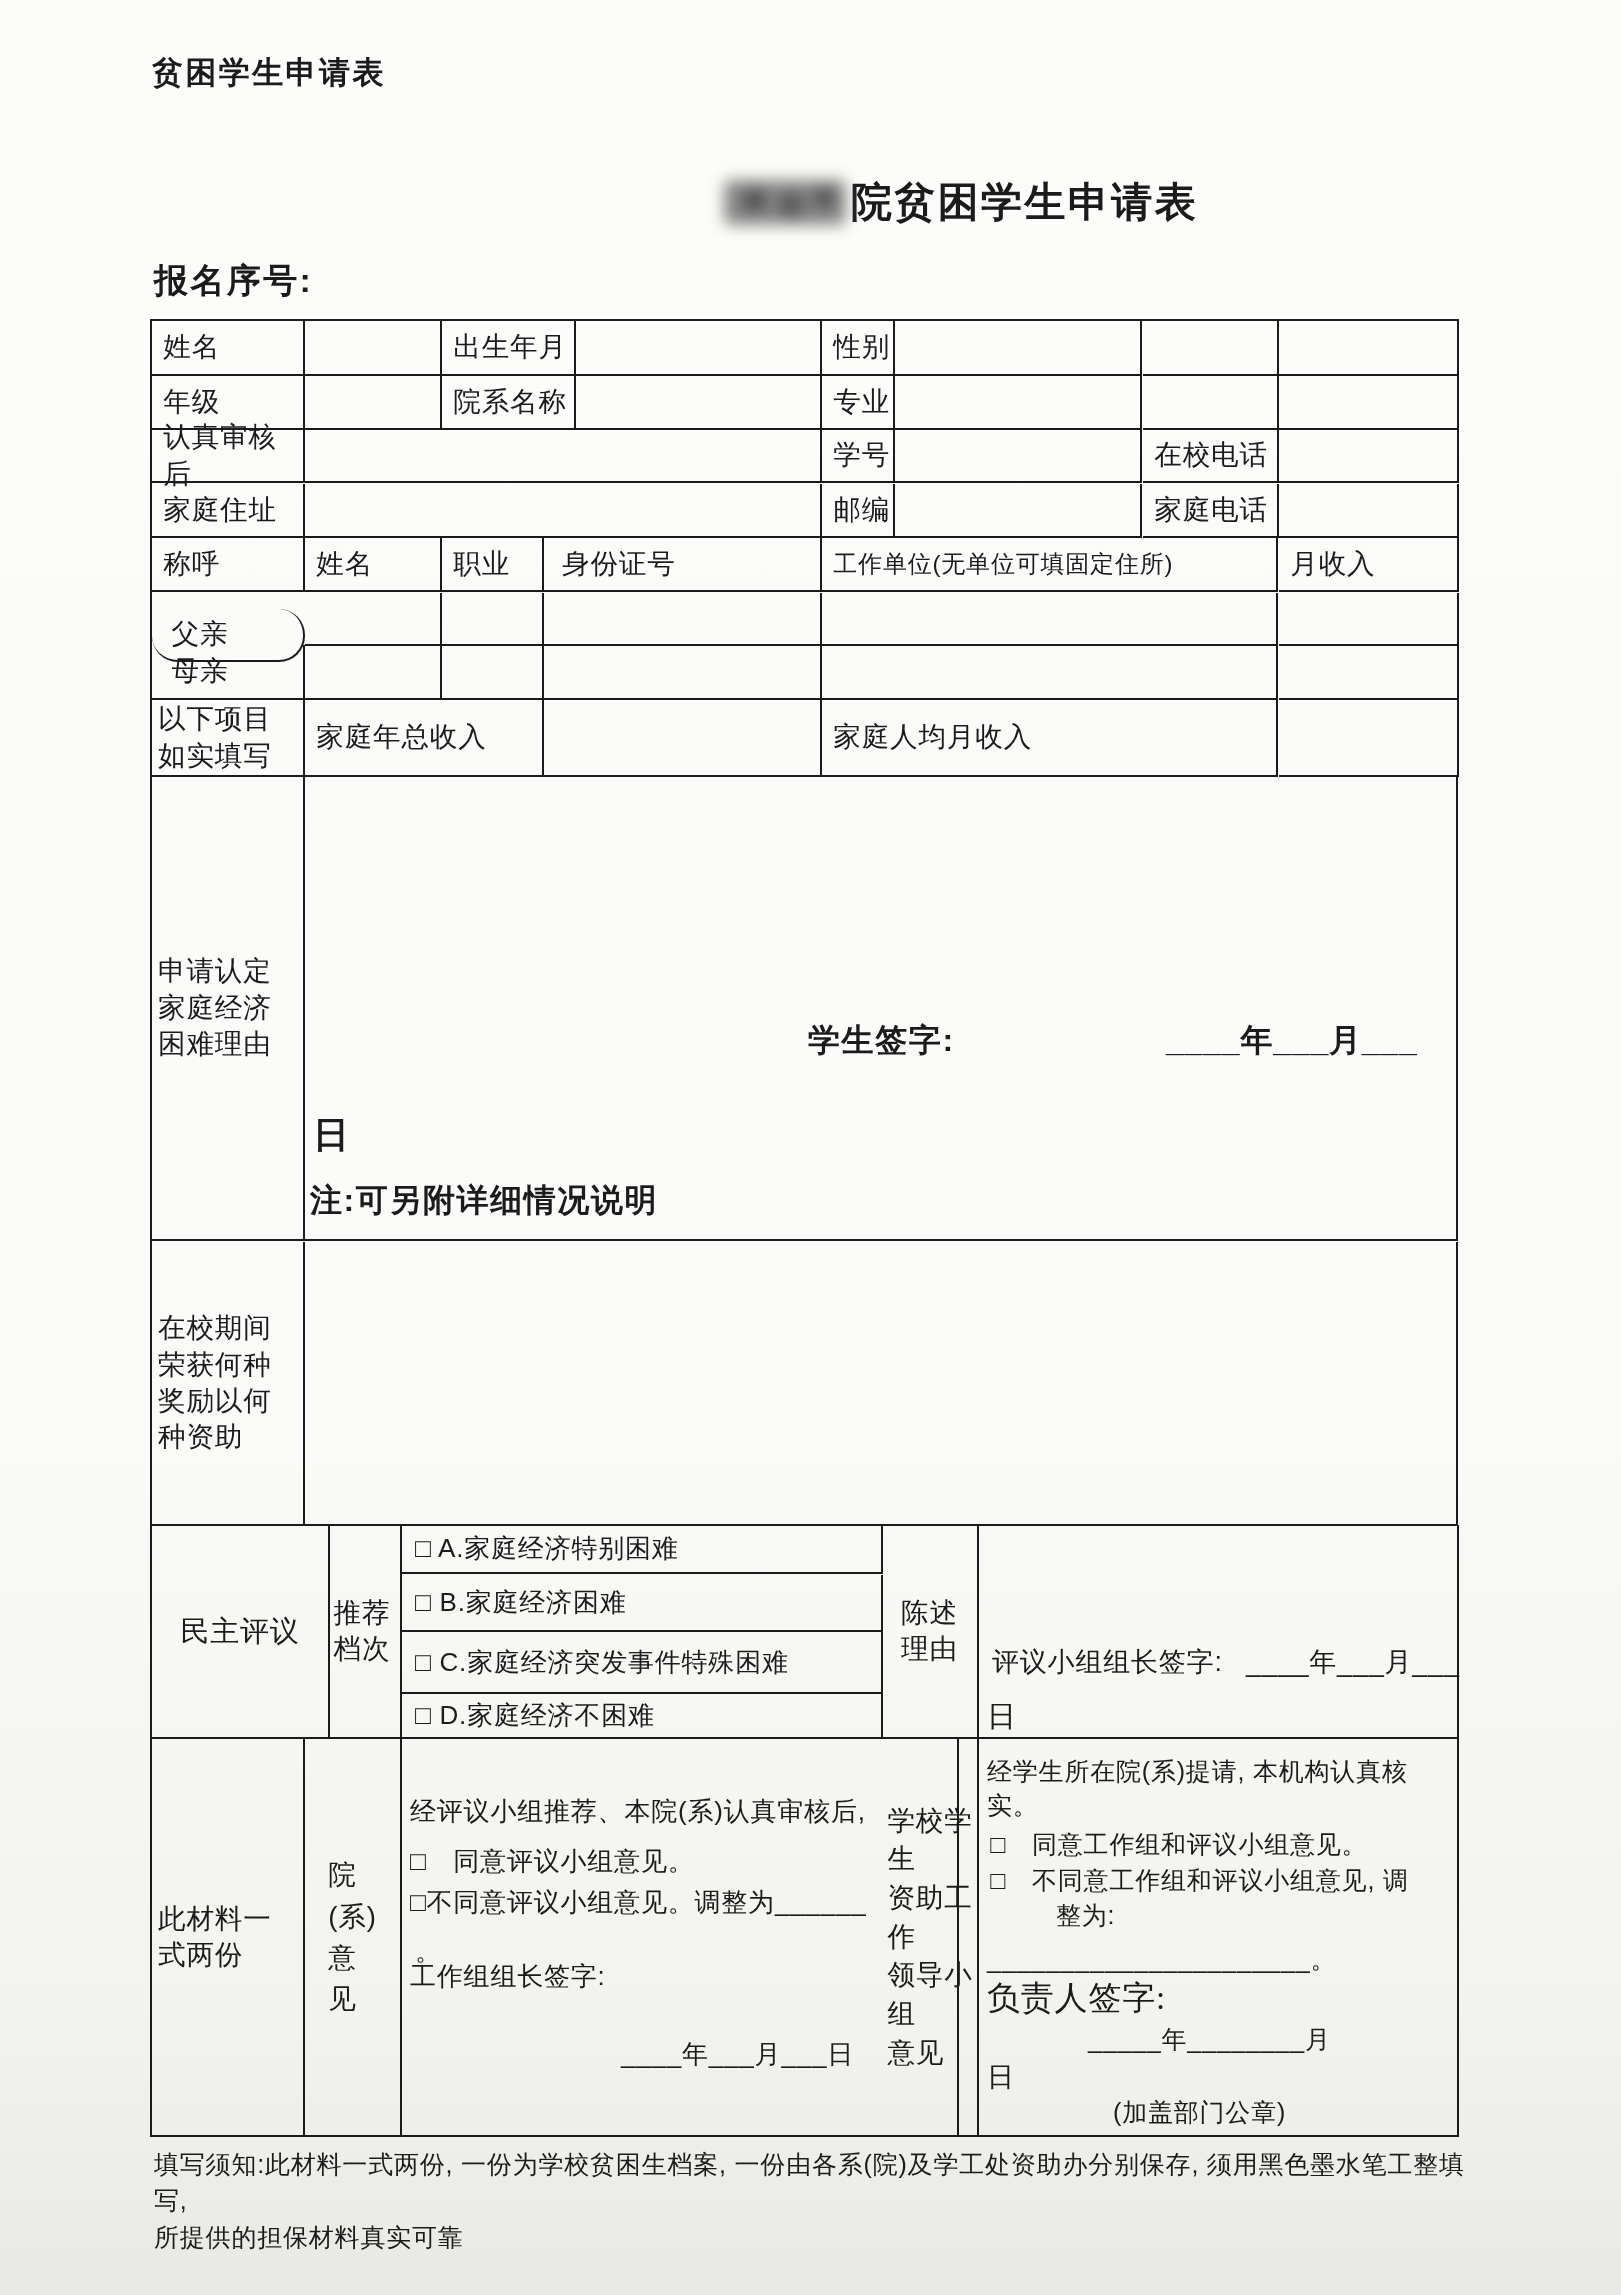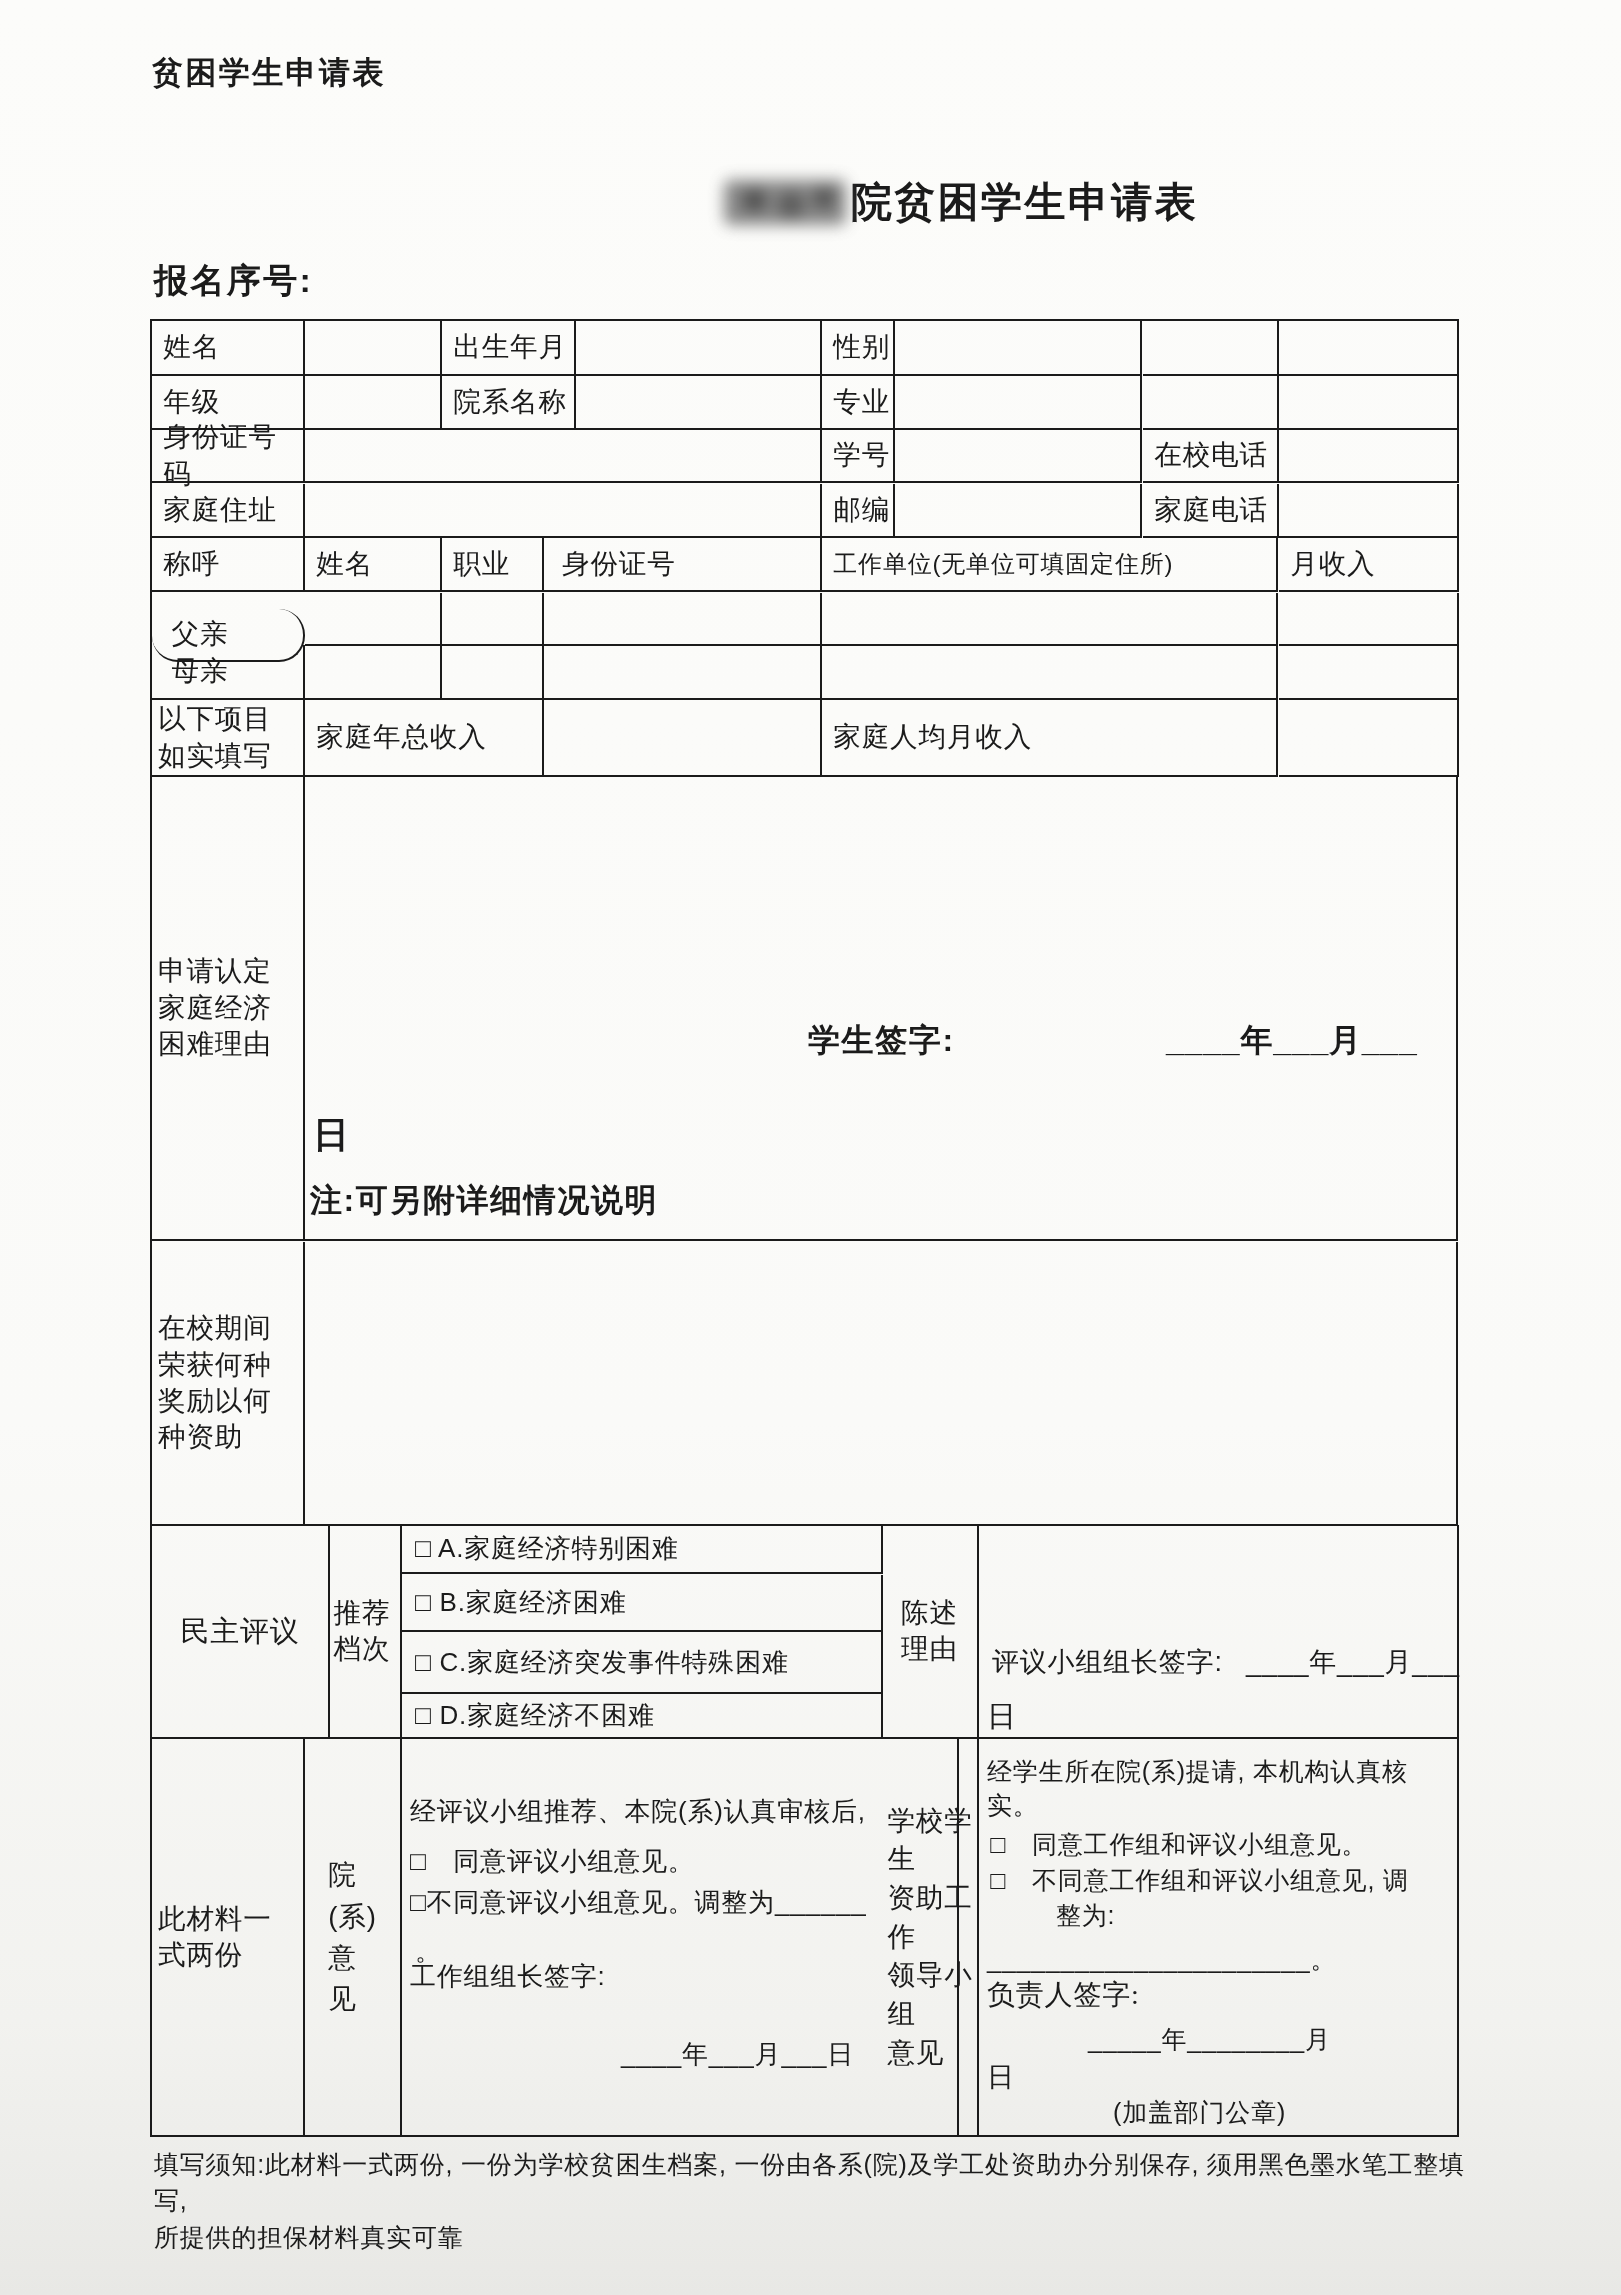--- a/index.html
+++ b/index.html
@@ -69,21 +69,21 @@
 
     <div class="cell pad" style="left:0;top:55px;width:153px;height:54px;">年级</div>
     <div class="cell" style="left:153px;top:55px;width:137px;height:54px;"></div>
     <div class="cell pad" style="left:290px;top:55px;width:134px;height:54px;">院系名称</div>
     <div class="cell" style="left:424px;top:55px;width:246px;height:54px;"></div>
     <div class="cell pad" style="left:670px;top:55px;width:73px;height:54px;">专业</div>
     <div class="cell" style="left:743px;top:55px;width:247px;height:54px;"></div>
     <div class="cell" style="left:991px;top:55px;width:136px;height:54px;"></div>
     <div class="cell" style="left:1127px;top:55px;width:180px;height:54px;"></div>
 
-    <div class="cell pad" style="left:0;top:109px;width:153px;height:53px;">身份证号码</div>
+    <div class="cell pad" style="left:0;top:109px;width:153px;height:53px;">认真审核后</div>
     <div class="cell" style="left:153px;top:109px;width:517px;height:53px;"></div>
     <div class="cell pad" style="left:670px;top:109px;width:73px;height:53px;">学号</div>
     <div class="cell" style="left:743px;top:109px;width:247px;height:53px;"></div>
     <div class="cell pad" style="left:991px;top:109px;width:136px;height:53px;">在校电话</div>
     <div class="cell" style="left:1127px;top:109px;width:180px;height:53px;"></div>
 
     <div class="cell pad" style="left:0;top:163px;width:153px;height:54px;">家庭住址</div>
     <div class="cell" style="left:153px;top:163px;width:517px;height:54px;"></div>
     <div class="cell pad" style="left:670px;top:163px;width:73px;height:54px;">邮编</div>
     <div class="cell" style="left:743px;top:163px;width:247px;height:54px;"></div>
@@ -173,21 +173,21 @@
 领导小
 组
 意见</div>
     <div class="cell rel" style="left:827px;top:1418px;width:480px;height:398px;">
       <span class="txt" style="left:8px;top:16px;font-size:25px;">经学生所在院(系)提请, 本机构认真核</span>
       <span class="txt" style="left:8px;top:50px;font-size:25px;">实。</span>
       <span class="txt" style="left:11.3px;top:89px;font-size:25px;">□　同意工作组和评议小组意见。</span>
       <span class="txt" style="left:11.3px;top:125px;font-size:25px;">□　不同意工作组和评议小组意见, 调</span>
       <span class="txt" style="left:77px;top:160px;font-size:25px;">整为:</span>
       <span class="txt" style="left:8px;top:204px;font-size:25px;">______________________。</span>
-      <span class="txt" style="left:8px;top:238px;font-size:28px;font-family:Liberation Serif, serif;">负责人签字:</span>
+      <span class="txt" style="left:8px;top:238px;font-size:33px;font-family:Liberation Serif, serif;">负责人签字:</span>
       <span class="txt" style="left:109px;top:284px;font-size:25px;">_____年________月</span>
       <span class="txt" style="left:8px;top:321px;font-size:27px;">日</span>
       <span class="txt" style="left:134px;top:357px;font-size:25px;">(加盖部门公章)</span>
     </div>
   </div>
 
   <div class="txt ml" style="left:154px;top:2146px;font-size:25px;line-height:1.45;letter-spacing:0.8px;white-space:pre-line;max-width:1313px;">填写须知:此材料一式两份, 一份为学校贫困生档案, 一份由各系(院)及学工处资助办分别保存, 须用黑色墨水笔工整填写,
 所提供的担保材料真实可靠</div>
 
 </div>

